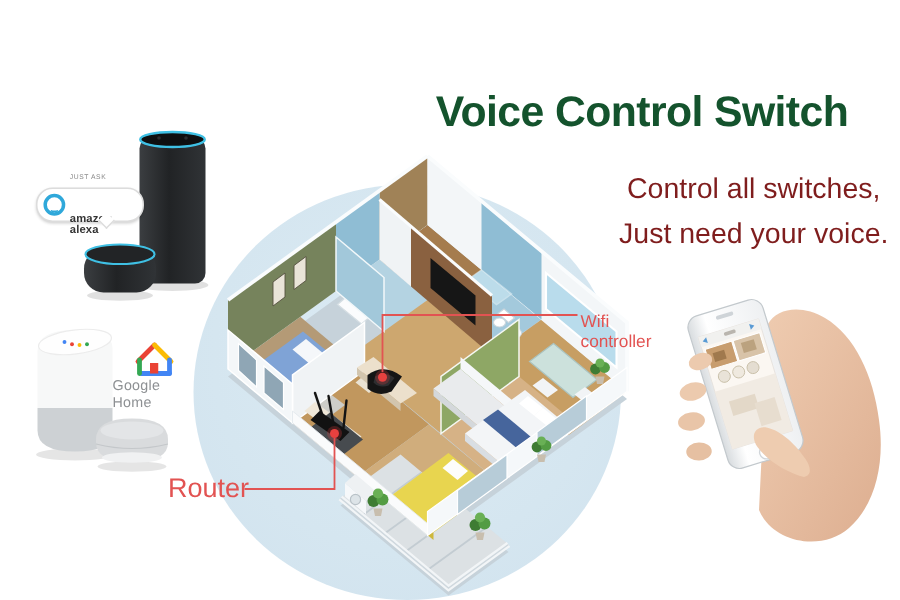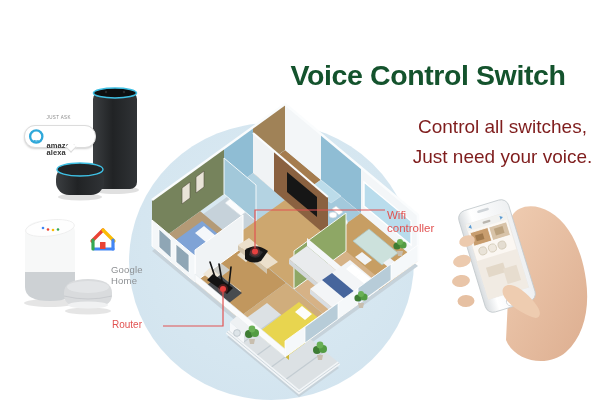--- a/index.html
+++ b/index.html
@@ -8,29 +8,29 @@
   .abs{position:absolute;}
   #circle{left:129px;top:123px;width:285px;height:277px;border-radius:50%;
           background:radial-gradient(circle at 50% 42%, #dcebf4 0%, #d5e6f0 60%, #d0e2ee 100%);}
   #stage{left:0;top:0;width:600px;height:400px;}
   #title{left:278px;top:59px;width:300px;text-align:center;font-size:28.5px;font-weight:700;
          color:#14532d;letter-spacing:-0.4px;}
   .subtitle{left:400px;width:205px;text-align:center;font-size:19px;color:#7f1d1d;}
   #sub1{top:116px;} #sub2{top:146px;}
   .callout-label{color:#e25352;line-height:13px;}
   #wifi-label{left:387px;top:209px;width:60px;font-size:11.5px;}
-  #router-label{left:112px;top:318px;font-size:10px;line-height:14px;}
+  #router-label{left:112px;top:318px;font-size:18px;line-height:14px;}
   #alexa-badge{left:24px;top:125px;width:70px;height:21px;background:#ffffff;border:1px solid #dcdcdc;
                border-radius:11px;box-shadow:0 1px 2px rgba(0,0,0,.18);display:flex;align-items:center;}
   #alexa-badge .tail{position:absolute;left:42px;bottom:-4px;width:7px;height:7px;background:#ffffff;
                border-right:1px solid #dcdcdc;border-bottom:1px solid #dcdcdc;transform:rotate(45deg);}
   #alexa-badge .txt{display:flex;flex-direction:column;line-height:1;margin-left:2px;gap:20px;}
   #alexa-badge .kicker{font-size:4.5px;color:#8a8a8a;letter-spacing:.4px;margin-bottom:1px;}
   #alexa-badge .name{font-size:7.5px;color:#333;font-weight:600;letter-spacing:.1px;}
-  #google-label{left:75px;top:264px;width:60px;font-size:9.5px;color:#8d9093;letter-spacing:.2px;margin-left:36px;}
+  #google-label{left:75px;top:252px;width:60px;font-size:9.5px;color:#8d9093;letter-spacing:.2px;}
 </style>
 </head>
 <body>
 
 <div id="circle" class="abs"></div>
 
 <svg id="stage" class="abs" width="600" height="400" viewBox="0 0 600 400">
   <defs>
     <linearGradient id="echoG" x1="0" y1="0" x2="1" y2="0">
       <stop offset="0" stop-color="#3b3e41"></stop>

